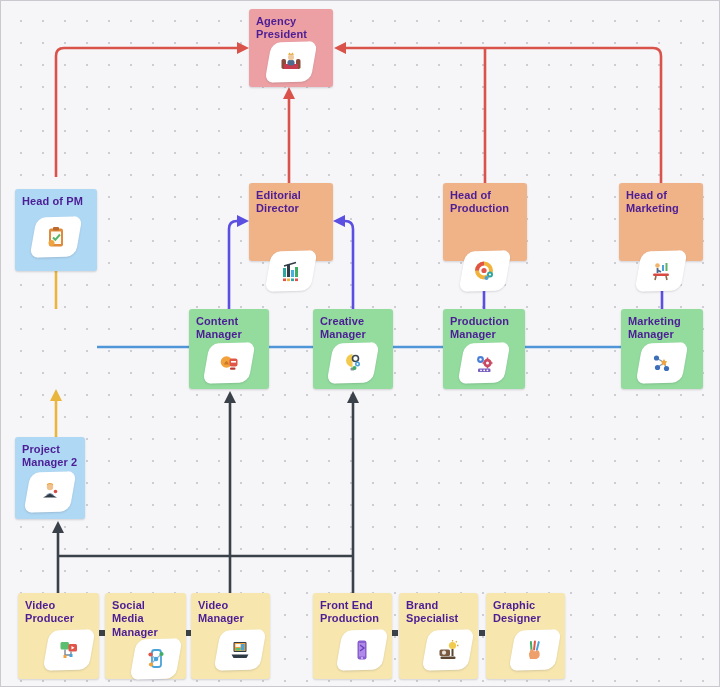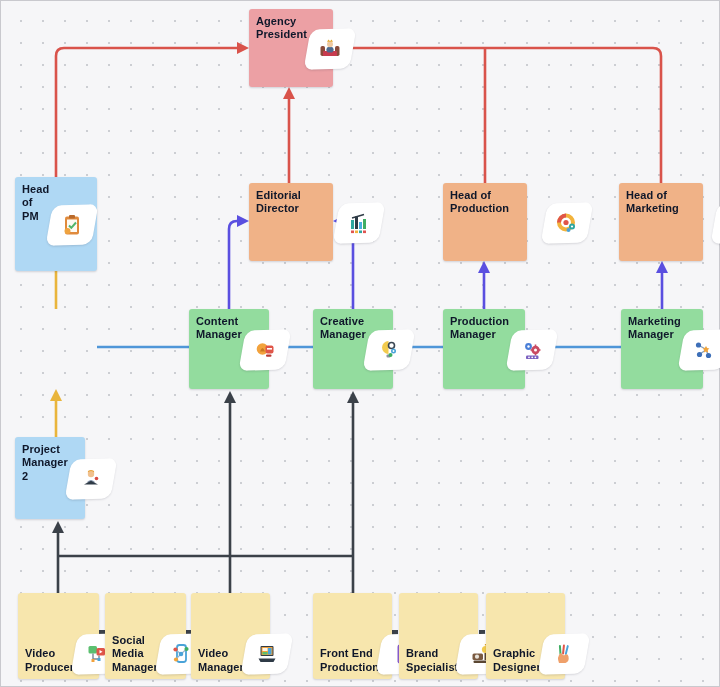--- a/index.html
+++ b/index.html
@@ -8,23 +8,23 @@
     position:relative;width:718px;height:685px;
     border:1px solid #c9c9ce;
     background-color:#f6f6f8;
     background-image:radial-gradient(circle,#ccced3 1.1px,transparent 1.5px);
     background-size:22px 22px;background-position:9px 9px;
   }
   #edges{position:absolute;left:0;top:0;z-index:1;}
   .node{
     position:absolute;z-index:2;border-radius:3px;
     padding:6px 7px 5px 7px;box-sizing:border-box;
-    display:flex;flex-direction:row;
+    display:flex;flex-direction:column;
     box-shadow:0 1px 2px rgba(40,40,60,.18);
-    color:#0f172a;
+    color:#4c1d95;
   }
   .node .label{font-size:11px;font-weight:bold;line-height:1.22;letter-spacing:.1px;}
   .node .tilewrap{flex:1;display:flex;align-items:center;justify-content:center;}
   .tile{
     width:46px;height:40px;background:#ffffff;border-radius:9px;
     display:flex;align-items:center;justify-content:center;
     transform:rotate(-2deg) skewX(-12deg);
     box-shadow:0 1px 2px rgba(40,40,60,.15);
   }
   .tile .ic{display:flex;transform:skewX(12deg) rotate(2deg);}
@@ -124,21 +124,21 @@
               <rect x="5" y="14" width="14" height="5" rx="1" fill="#c73b4e"></rect>
               <rect x="8.5" y="10" width="7" height="5.5" rx="2.2" fill="#4d6a8f"></rect>
               <circle cx="12" cy="7.2" r="3" fill="#f0c9a0"></circle>
               <path d="M9 4.8 L10.5 2.6 L12 4.2 L13.5 2.6 L15 4.8 Z" fill="#e3a82e"></path>
             </svg>
     </span>
         </div>
       </div>
   </div>
 
-  <div class="node blue" style="left:14px;top:176px;width:82px;height:94px">
+  <div class="node blue" style="left:14px;top:188px;width:82px;height:82px">
     <div class="label">Head of PM</div>
     <div class="tilewrap">
         <div class="tile">
           <span class="ic">
       <svg width="26" height="24" viewBox="0 0 24 24">
               <rect x="5" y="3.5" width="14" height="18" rx="2" fill="#e08a3c"></rect>
               <rect x="7" y="6.5" width="10" height="12.5" fill="#fdfaf4"></rect>
               <rect x="9" y="2" width="6" height="3.5" rx="1" fill="#b96a2c"></rect>
               <path d="M9 12.5 l2.3 2.3 L16 9.5" stroke="#51b56b" stroke-width="2" fill="none"></path>
               <circle cx="7.5" cy="18" r="3" fill="#efa33f"></circle>

